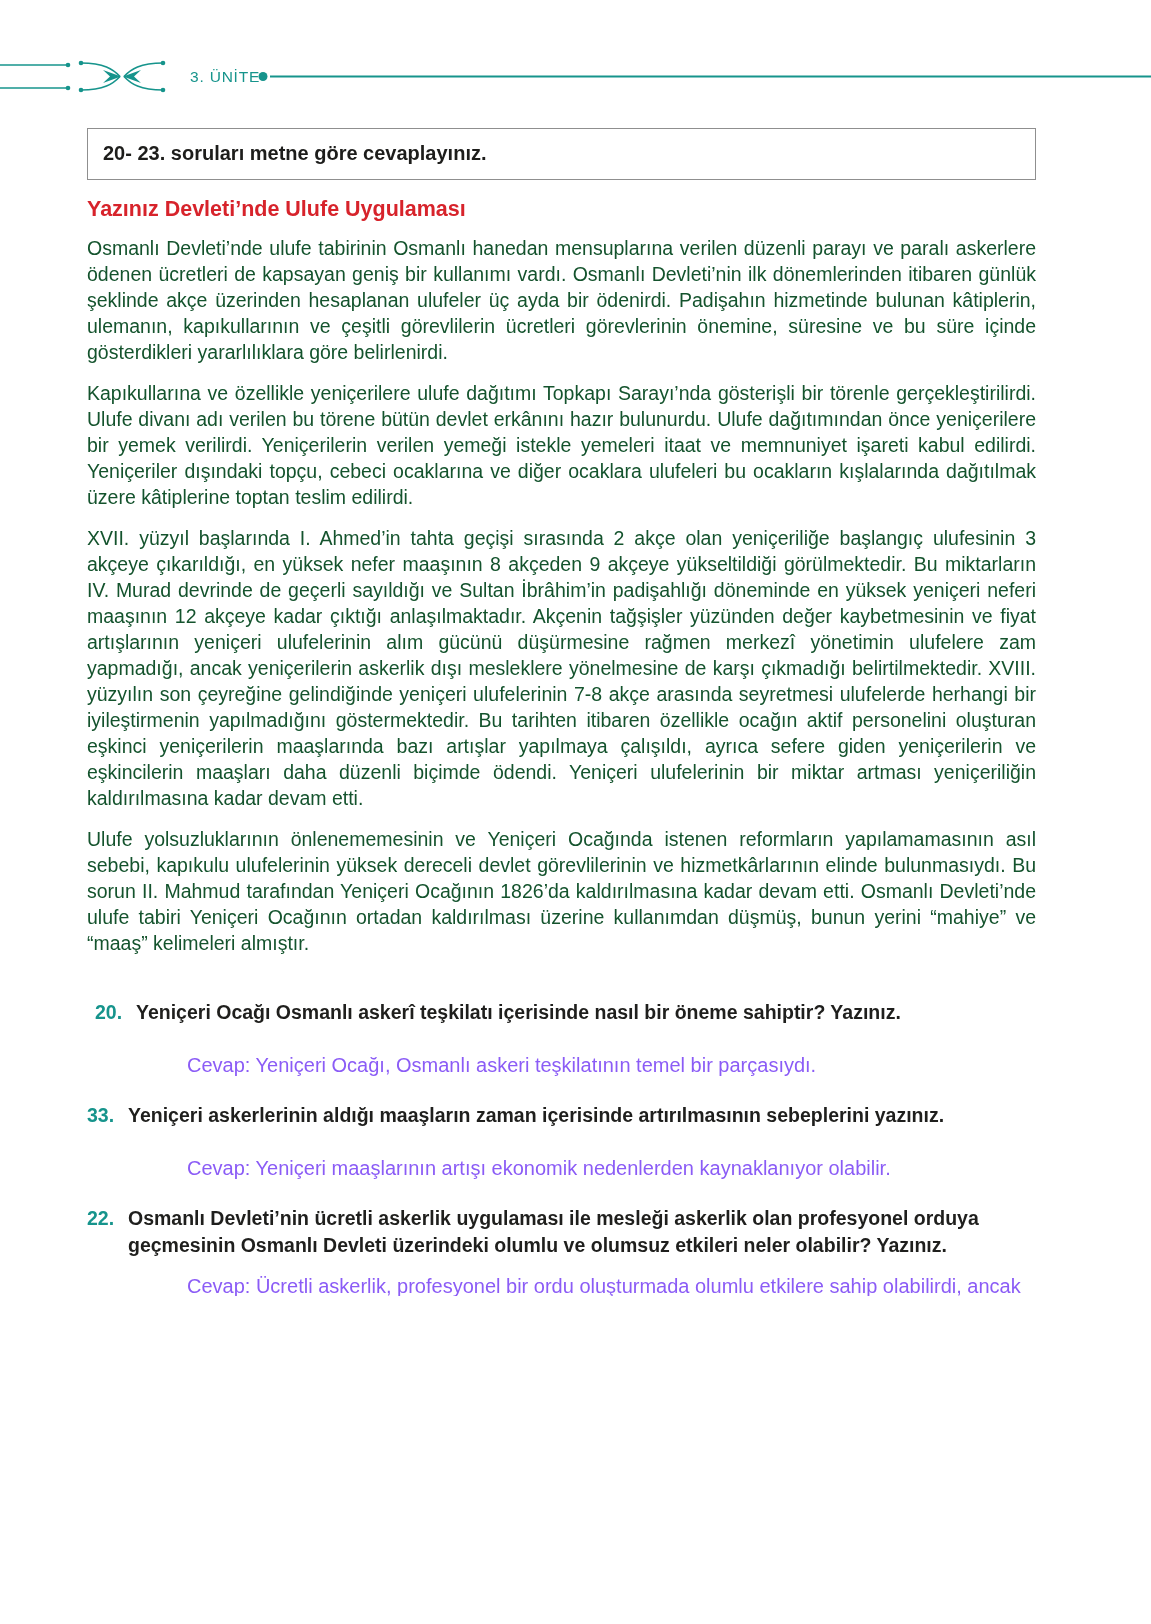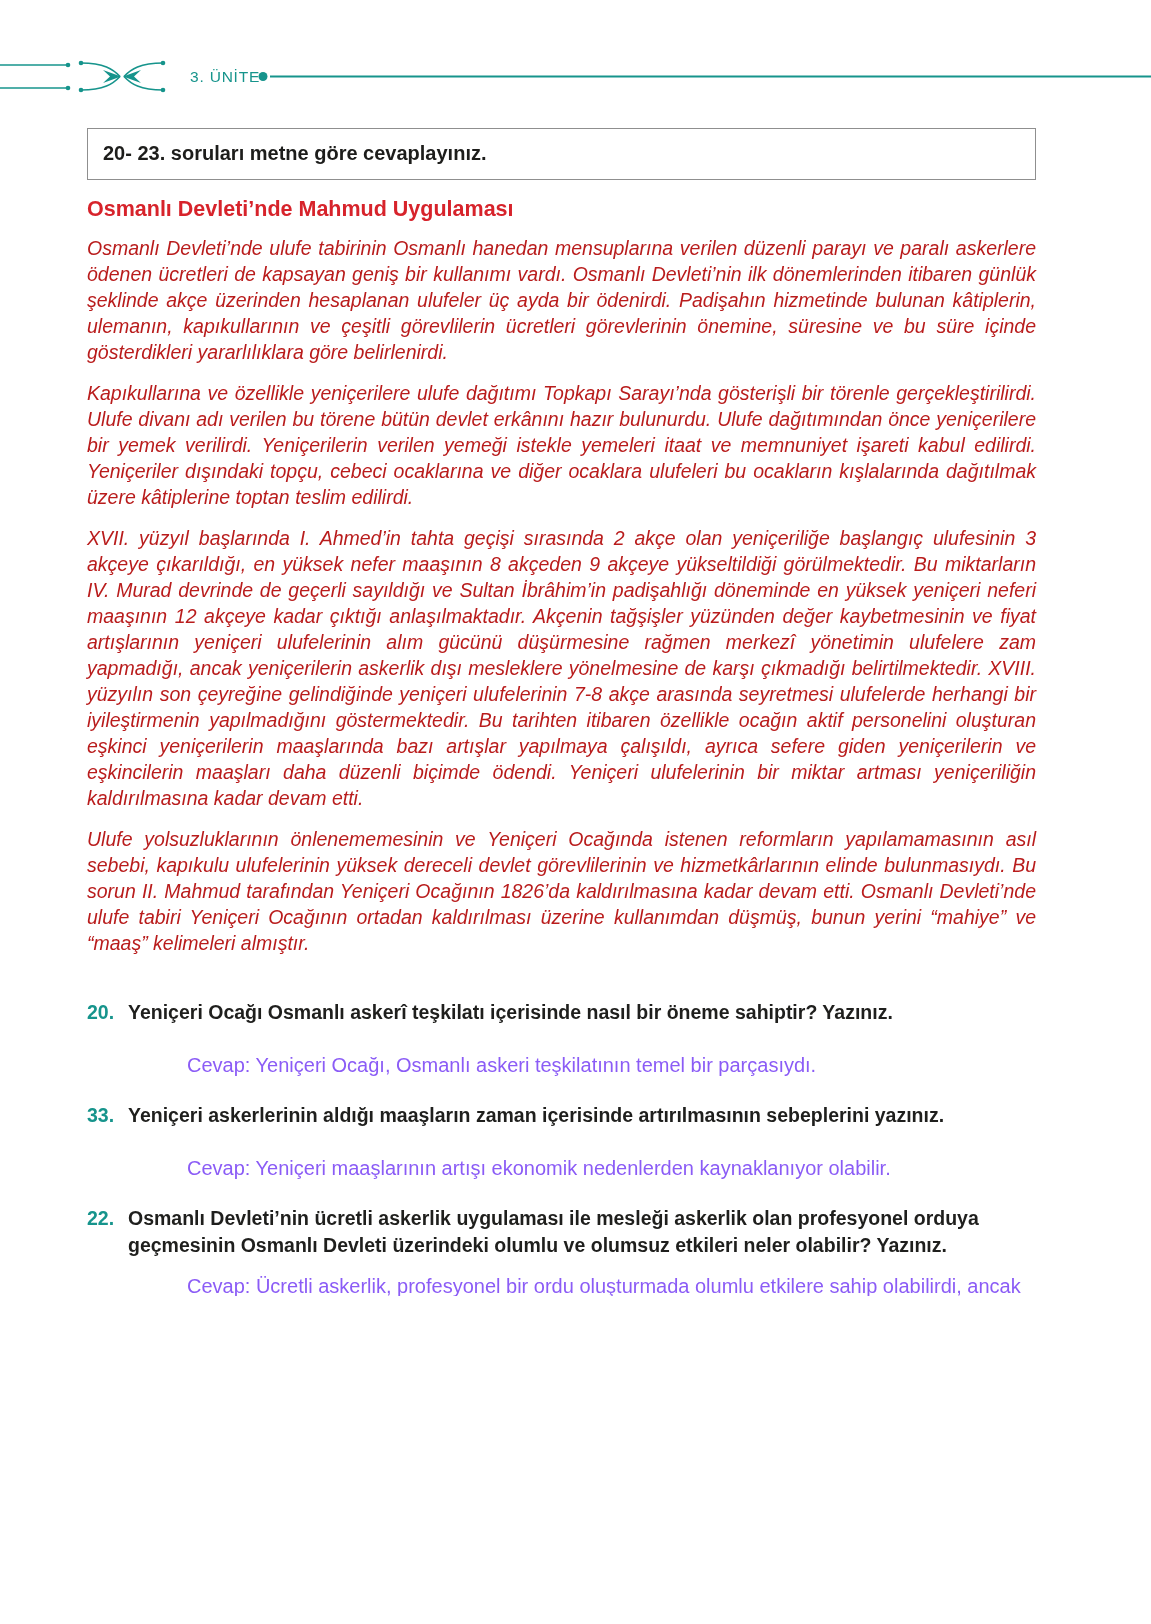--- a/index.html
+++ b/index.html
@@ -33,36 +33,35 @@
     font-size:21.5px;
     font-weight:bold;
     color:#d7232b;
   }
 
   .para {
     font-size:19.5px;
     line-height:26px;
     text-align:justify;
     margin-bottom:15px;
-    color:#b91c1c;
-    font-style:italic;
+    color:#14532d;
   }
   .para:last-of-type { margin-bottom:8px; }
 
   
   .questions { margin-top:43px; }
   .question {
     margin-top:22px;
     padding-left:41px;
     font-size:19.5px;
     font-weight:bold;
     line-height:27px;
     color:#1f1f1d;
   }
-  .question-item:first-child .question { margin-top:0; }
+  .question-item:first-child .question { margin-top:0;margin-left:8px; }
   .qnum {
     display:inline-block;
     width:41px;
     margin-left:-41px;
     color:#16948c;
   }
   .answer {
     margin:24px 0 0 100px;
     font-size:20px;
     line-height:30px;
@@ -112,21 +111,21 @@
       <line x1="270" y1="26.5" x2="1151" y2="26.5" stroke-width="2"></line>
     </svg>
   </div>
 
   <main class="content">
 
     <div class="instruction-box">
       <span>20- 23. soruları metne göre cevaplayınız.</span>
     </div>
 
-    <h2 class="article-title">Osmanlı Devleti’nde Mahmud Uygulaması</h2>
+    <h2 class="article-title">Yazınız Devleti’nde Ulufe Uygulaması</h2>
 
     <p class="para">Osmanlı Devleti’nde ulufe tabirinin Osmanlı hanedan mensuplarına verilen düzenli parayı ve paralı askerlere ödenen ücretleri de kapsayan geniş bir kullanımı vardı. Osmanlı Devleti’nin ilk dönemlerinden itibaren günlük şeklinde akçe üzerinden hesaplanan ulufeler üç ayda bir ödenirdi. Padişahın hizmetinde bulunan kâtiplerin, ulemanın, kapıkullarının ve çeşitli görevlilerin ücretleri görevlerinin önemine, süresine ve bu süre içinde gösterdikleri yararlılıklara göre belirlenirdi.</p>
     <p class="para">Kapıkullarına ve özellikle yeniçerilere ulufe dağıtımı Topkapı Sarayı’nda gösterişli bir törenle gerçekleştirilirdi. Ulufe divanı adı verilen bu törene bütün devlet erkânını hazır bulunurdu. Ulufe dağıtımından önce yeniçerilere bir yemek verilirdi. Yeniçerilerin verilen yemeği istekle yemeleri itaat ve memnuniyet işareti kabul edilirdi. Yeniçeriler dışındaki topçu, cebeci ocaklarına ve diğer ocaklara ulufeleri bu ocakların kışlalarında dağıtılmak üzere kâtiplerine toptan teslim edilirdi.</p>
     <p class="para">XVII. yüzyıl başlarında I. Ahmed’in tahta geçişi sırasında 2 akçe olan yeniçeriliğe başlangıç ulufesinin 3 akçeye çıkarıldığı, en yüksek nefer maaşının 8 akçeden 9 akçeye yükseltildiği görülmektedir. Bu miktarların IV. Murad devrinde de geçerli sayıldığı ve Sultan İbrâhim’in padişahlığı döneminde en yüksek yeniçeri neferi maaşının 12 akçeye kadar çıktığı anlaşılmaktadır. Akçenin tağşişler yüzünden değer kaybetmesinin ve fiyat artışlarının yeniçeri ulufelerinin alım gücünü düşürmesine rağmen merkezî yönetimin ulufelere zam yapmadığı, ancak yeniçerilerin askerlik dışı mesleklere yönelmesine de karşı çıkmadığı belirtilmektedir. XVIII. yüzyılın son çeyreğine gelindiğinde yeniçeri ulufelerinin 7-8 akçe arasında seyretmesi ulufelerde herhangi bir iyileştirmenin yapılmadığını göstermektedir. Bu tarihten itibaren özellikle ocağın aktif personelini oluşturan eşkinci yeniçerilerin maaşlarında bazı artışlar yapılmaya çalışıldı, ayrıca sefere giden yeniçerilerin ve eşkincilerin maaşları daha düzenli biçimde ödendi. Yeniçeri ulufelerinin bir miktar artması yeniçeriliğin kaldırılmasına kadar devam etti.</p>
     <p class="para">Ulufe yolsuzluklarının önlenememesinin ve Yeniçeri Ocağında istenen reformların yapılamamasının asıl sebebi, kapıkulu ulufelerinin yüksek dereceli devlet görevlilerinin ve hizmetkârlarının elinde bulunmasıydı. Bu sorun II. Mahmud tarafından Yeniçeri Ocağının 1826’da kaldırılmasına kadar devam etti. Osmanlı Devleti’nde ulufe tabiri Yeniçeri Ocağının ortadan kaldırılması üzerine kullanımdan düşmüş, bunun yerini “mahiye” ve “maaş” kelimeleri almıştır.</p>
 
     <section class="questions">
 
       <div class="question-item">
         <div class="question">

